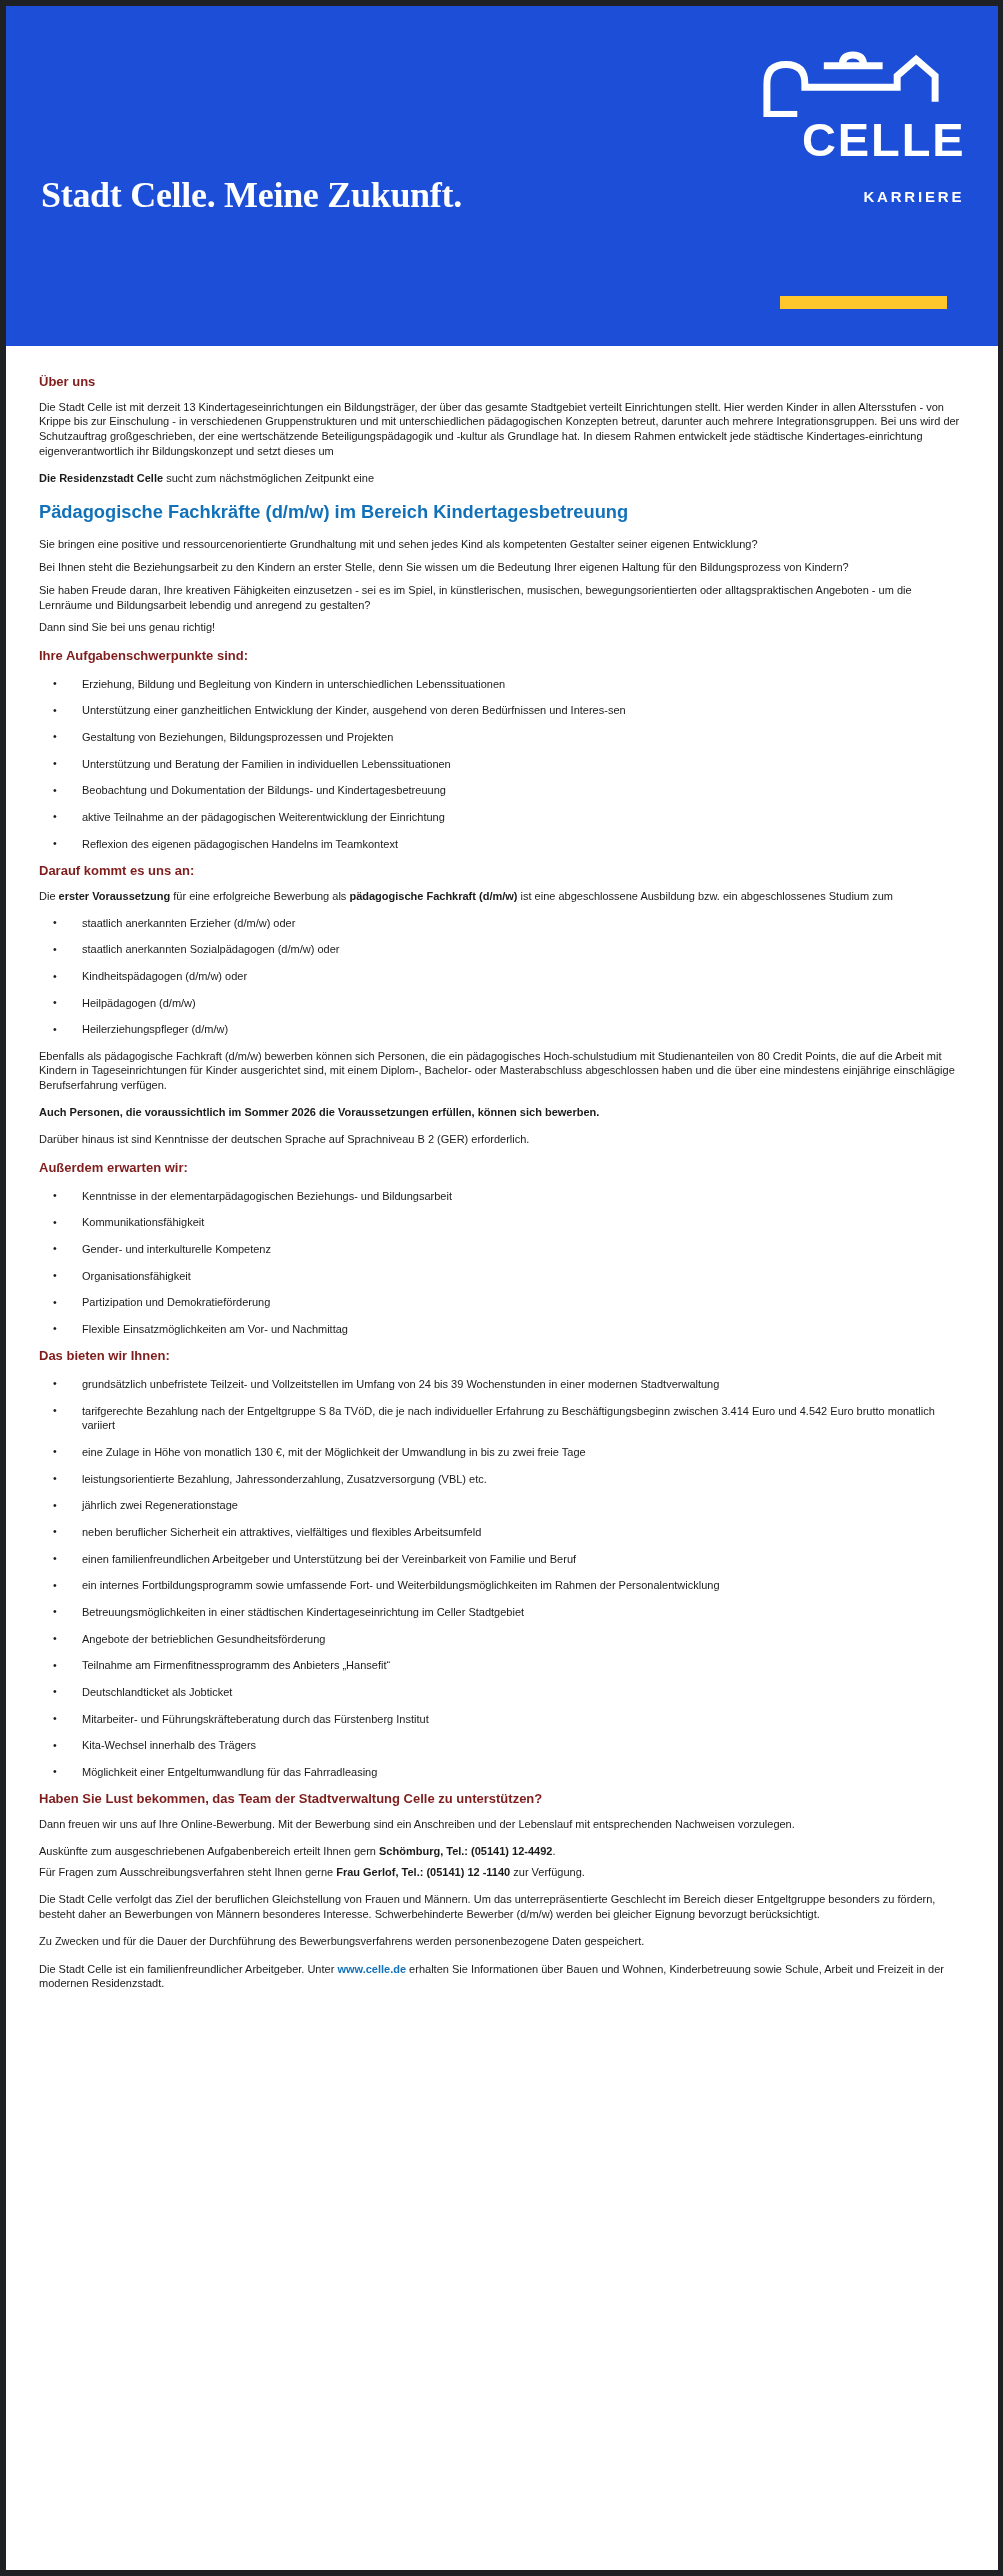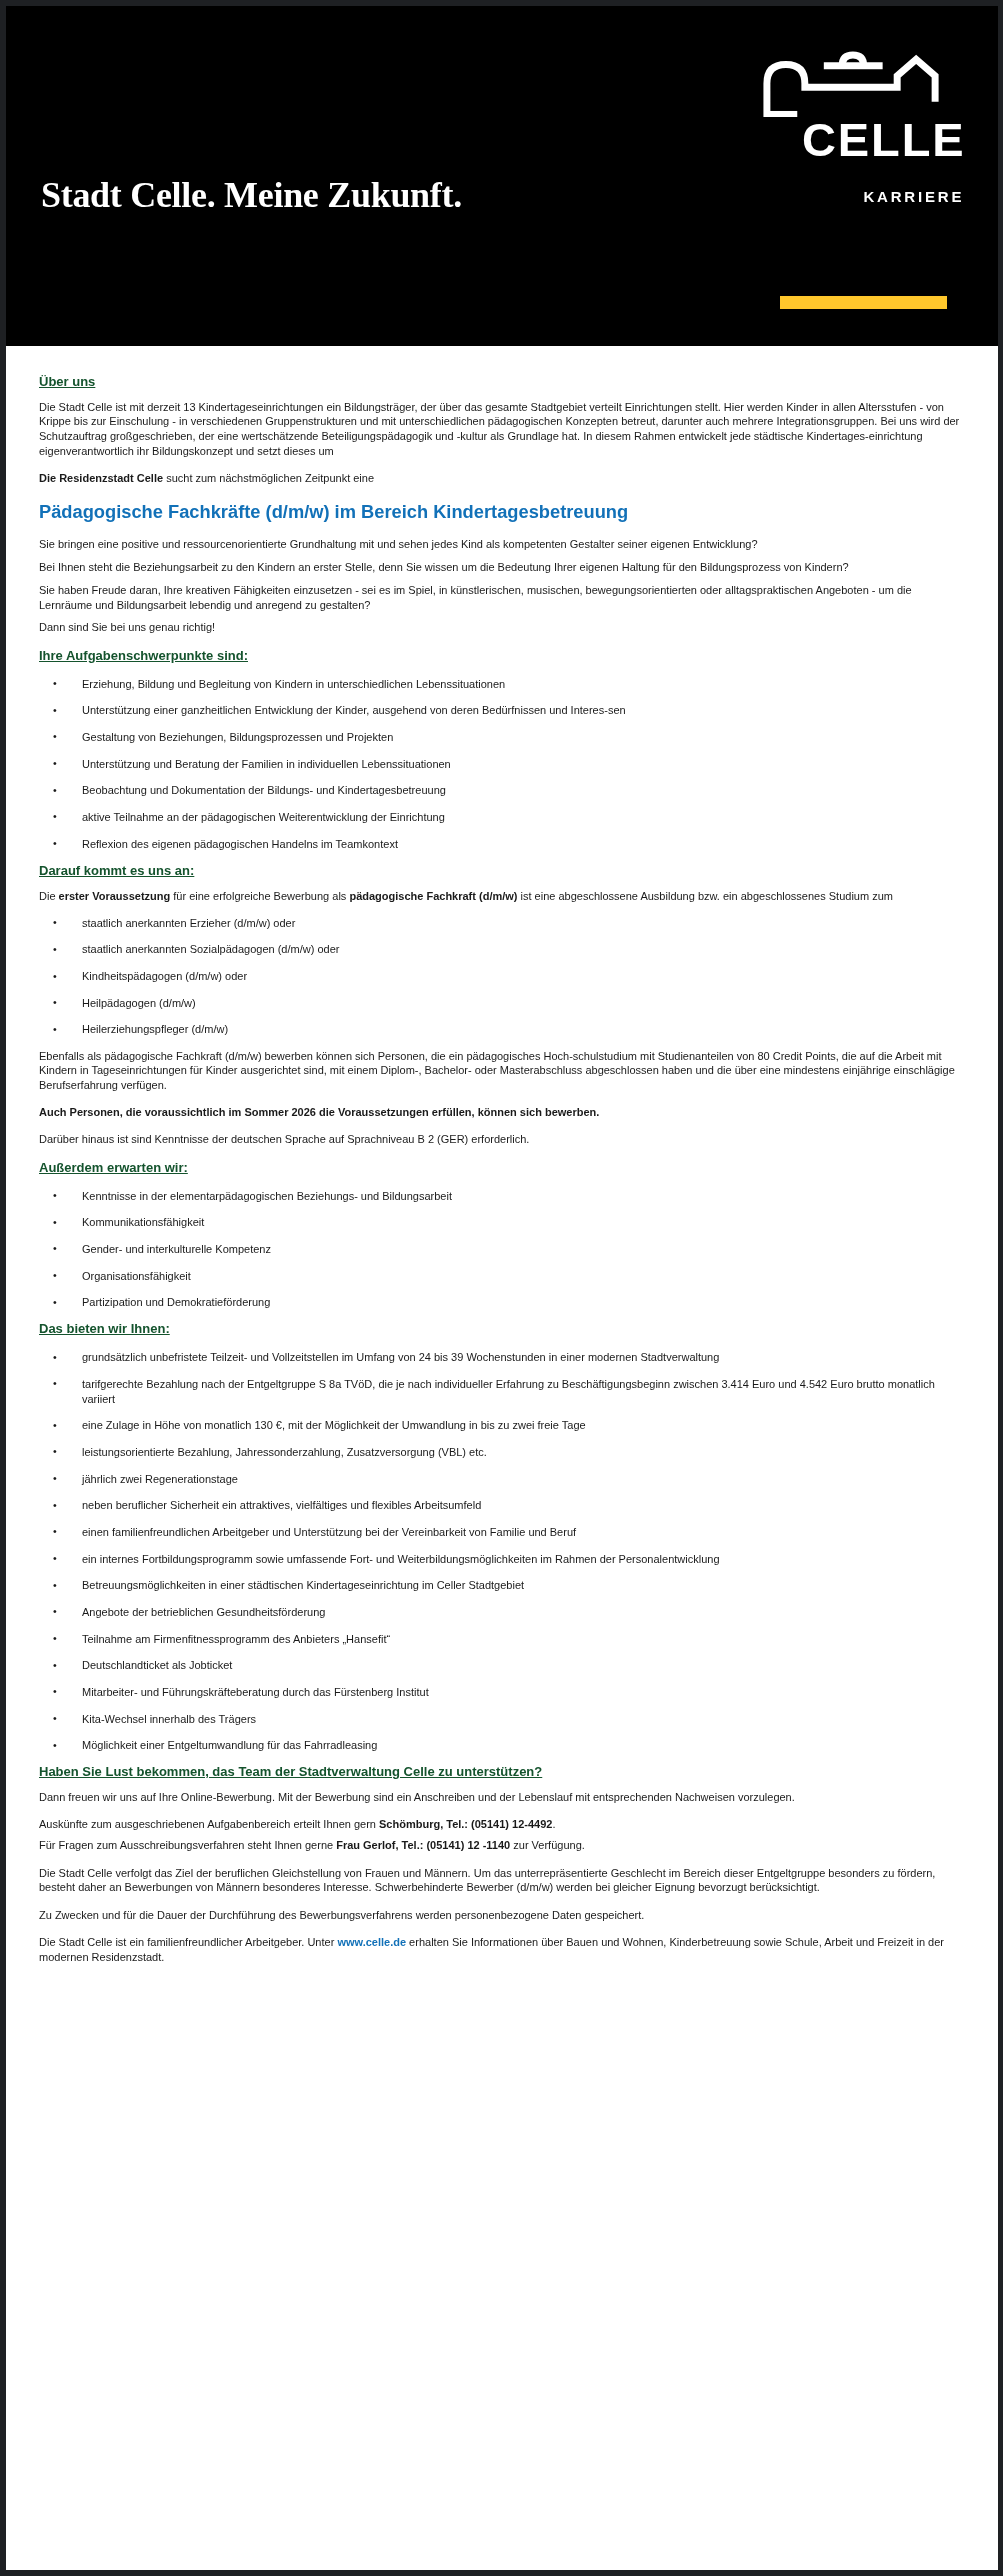--- a/index.html
+++ b/index.html
@@ -20,21 +20,21 @@
     position: relative;
     box-sizing: border-box;
     border-top: 6.3px solid #1e2023;
     border-left: 6.3px solid #1e2023;
     border-right: 6.3px solid #1e2023;
     border-bottom: 6.3px solid #1e2023;
   }
 
   
   .header {
-    background: #000000;
+    background: #1d4ed8;
     height: 340px;
     position: relative;
     box-sizing: border-box;
   }
   .brand-block {
     position: absolute;
     right: 30px;
     top: 30px;
     width: 266px;
     text-align: right;
@@ -83,26 +83,25 @@
     height: 12.6px;
     background: #ffc72c;
   }
 
   
   .content {
     padding: 28px 33px 25px 33px;
     box-sizing: border-box;
   }
   .h-blue {
-    color: #14532d;
+    color: #7f1d1d;
     font-weight: bold;
     font-size: 13px;
     line-height: 1.3;
     margin: 0 0 8.9px 0;
-    text-decoration: underline;
   }
 
   .jobtitle {
     color: #1271b8;
     font-weight: bold;
     font-size: 18.3px;
     line-height: 1.23;
     margin: 15px 0 14px 0;
   }
 
@@ -214,20 +213,21 @@
     <p class="body gap"><b>Auch Personen, die voraussichtlich im Sommer 2026 die Voraussetzungen erfüllen, können sich bewerben.</b></p>
     <p class="body gap">Darüber hinaus ist sind Kenntnisse der deutschen Sprache auf Sprachniveau B 2 (GER) erforderlich.</p>
 
     <h2 class="h-blue">Außerdem erwarten wir:</h2>
     <ul class="bullets">
       <li>Kenntnisse in der elementarpädagogischen Beziehungs- und Bildungsarbeit</li>
       <li>Kommunikationsfähigkeit</li>
       <li>Gender- und interkulturelle Kompetenz</li>
       <li>Organisationsfähigkeit</li>
       <li>Partizipation und Demokratieförderung</li>
+      <li>Flexible Einsatzmöglichkeiten am Vor- und Nachmittag</li>
     </ul>
 
     <h2 class="h-blue">Das bieten wir Ihnen:</h2>
     <ul class="bullets">
       <li>grundsätzlich unbefristete Teilzeit- und Vollzeitstellen im Umfang von 24 bis 39 Wochenstunden in einer modernen Stadtverwaltung</li>
       <li>tarifgerechte Bezahlung nach der Entgeltgruppe S 8a TVöD, die je nach individueller Erfahrung zu Beschäftigungsbeginn zwischen 3.414 Euro und 4.542 Euro brutto monatlich variiert</li>
       <li>eine Zulage in Höhe von monatlich 130 €, mit der Möglichkeit der Umwandlung in bis zu zwei freie Tage</li>
       <li>leistungsorientierte Bezahlung, Jahressonderzahlung, Zusatzversorgung (VBL) etc.</li>
       <li>jährlich zwei Regenerationstage</li>
       <li>neben beruflicher Sicherheit ein attraktives, vielfältiges und flexibles Arbeitsumfeld</li>

